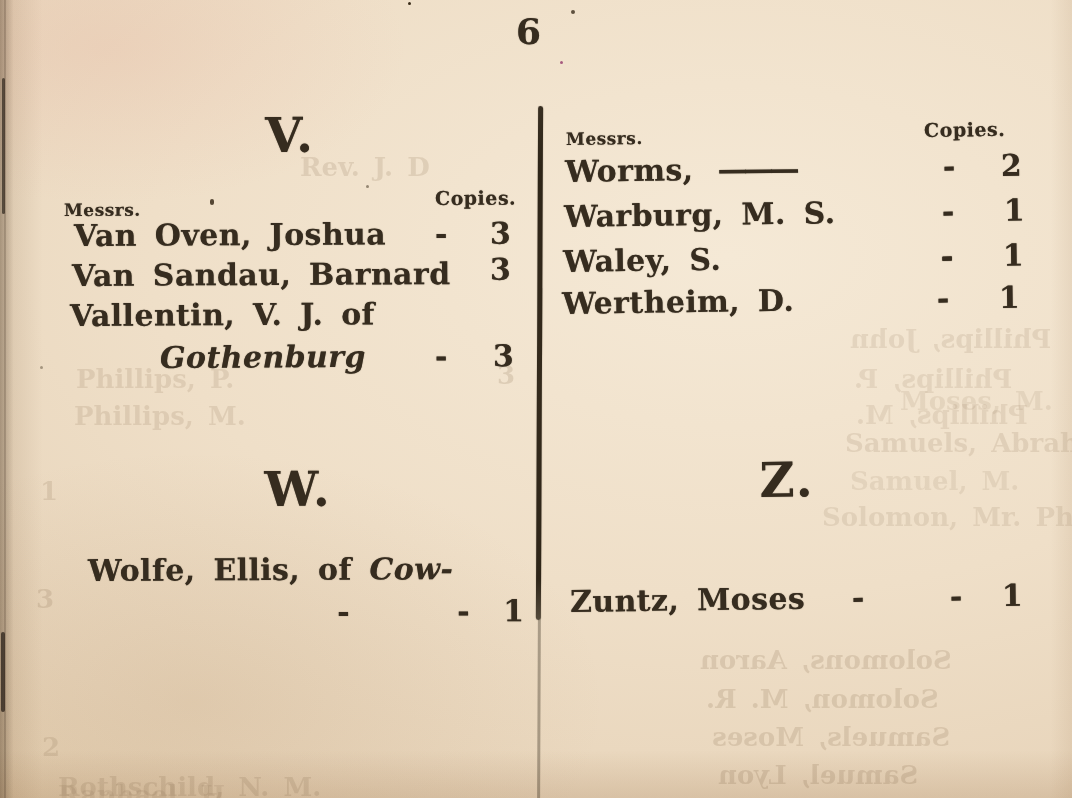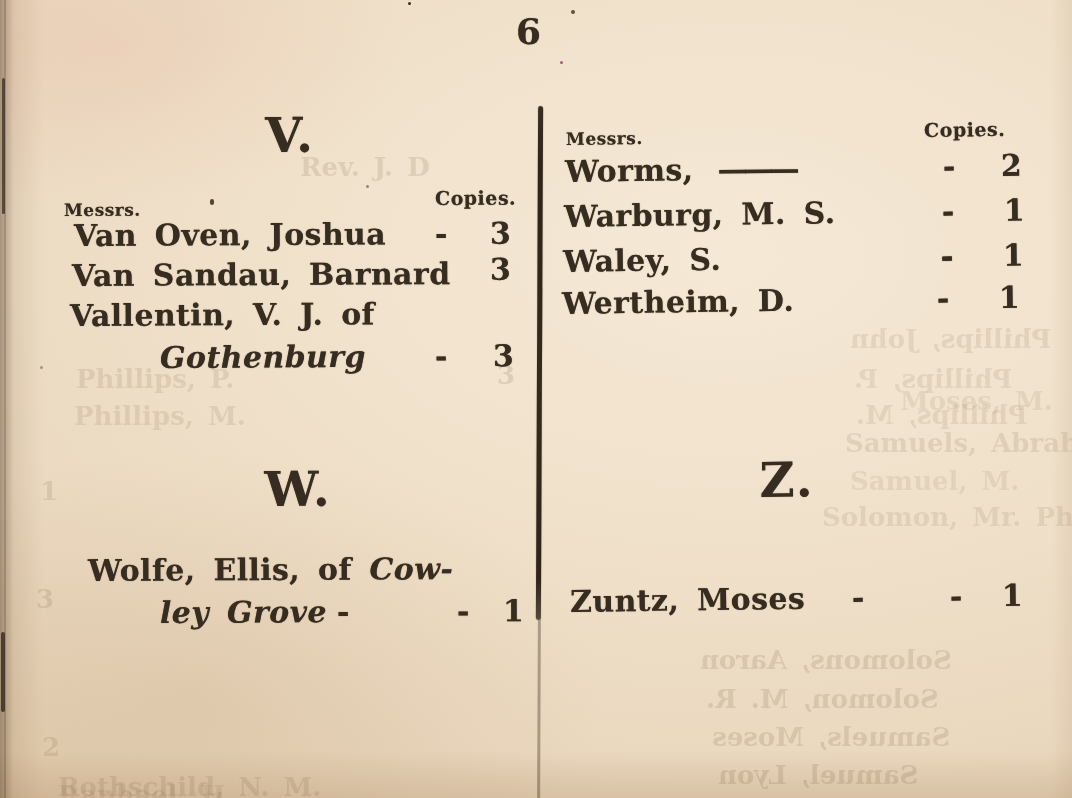--- a/index.html
+++ b/index.html
@@ -160,21 +160,20 @@
     <span class="dash">-</span>
     <span class="num">3</span>
   </div>
 
   <div class="abs ink heading h-w col-l">W.</div>
 
   <div class="abs ink entry l-w1 col-l">
     <span>Wolfe, Ellis, of </span><span class="it">Cow-</span>
   </div>
   <div class="abs ink entry l-w2 col-l">
-    <span class="it">ley Grove</span>
     <span class="dash d1">-</span>
     <span class="dash d2">-</span>
     <span class="num">1</span>
   </div>
 
   <div class="abs ink small-label r-messrs col-r">Messrs.</div>
   <div class="abs ink small-label r-copies col-r">Copies.</div>
 
   <div class="abs ink entry r-r1 col-r">
     <span>Worms,</span><span class="blankdash">———</span>

